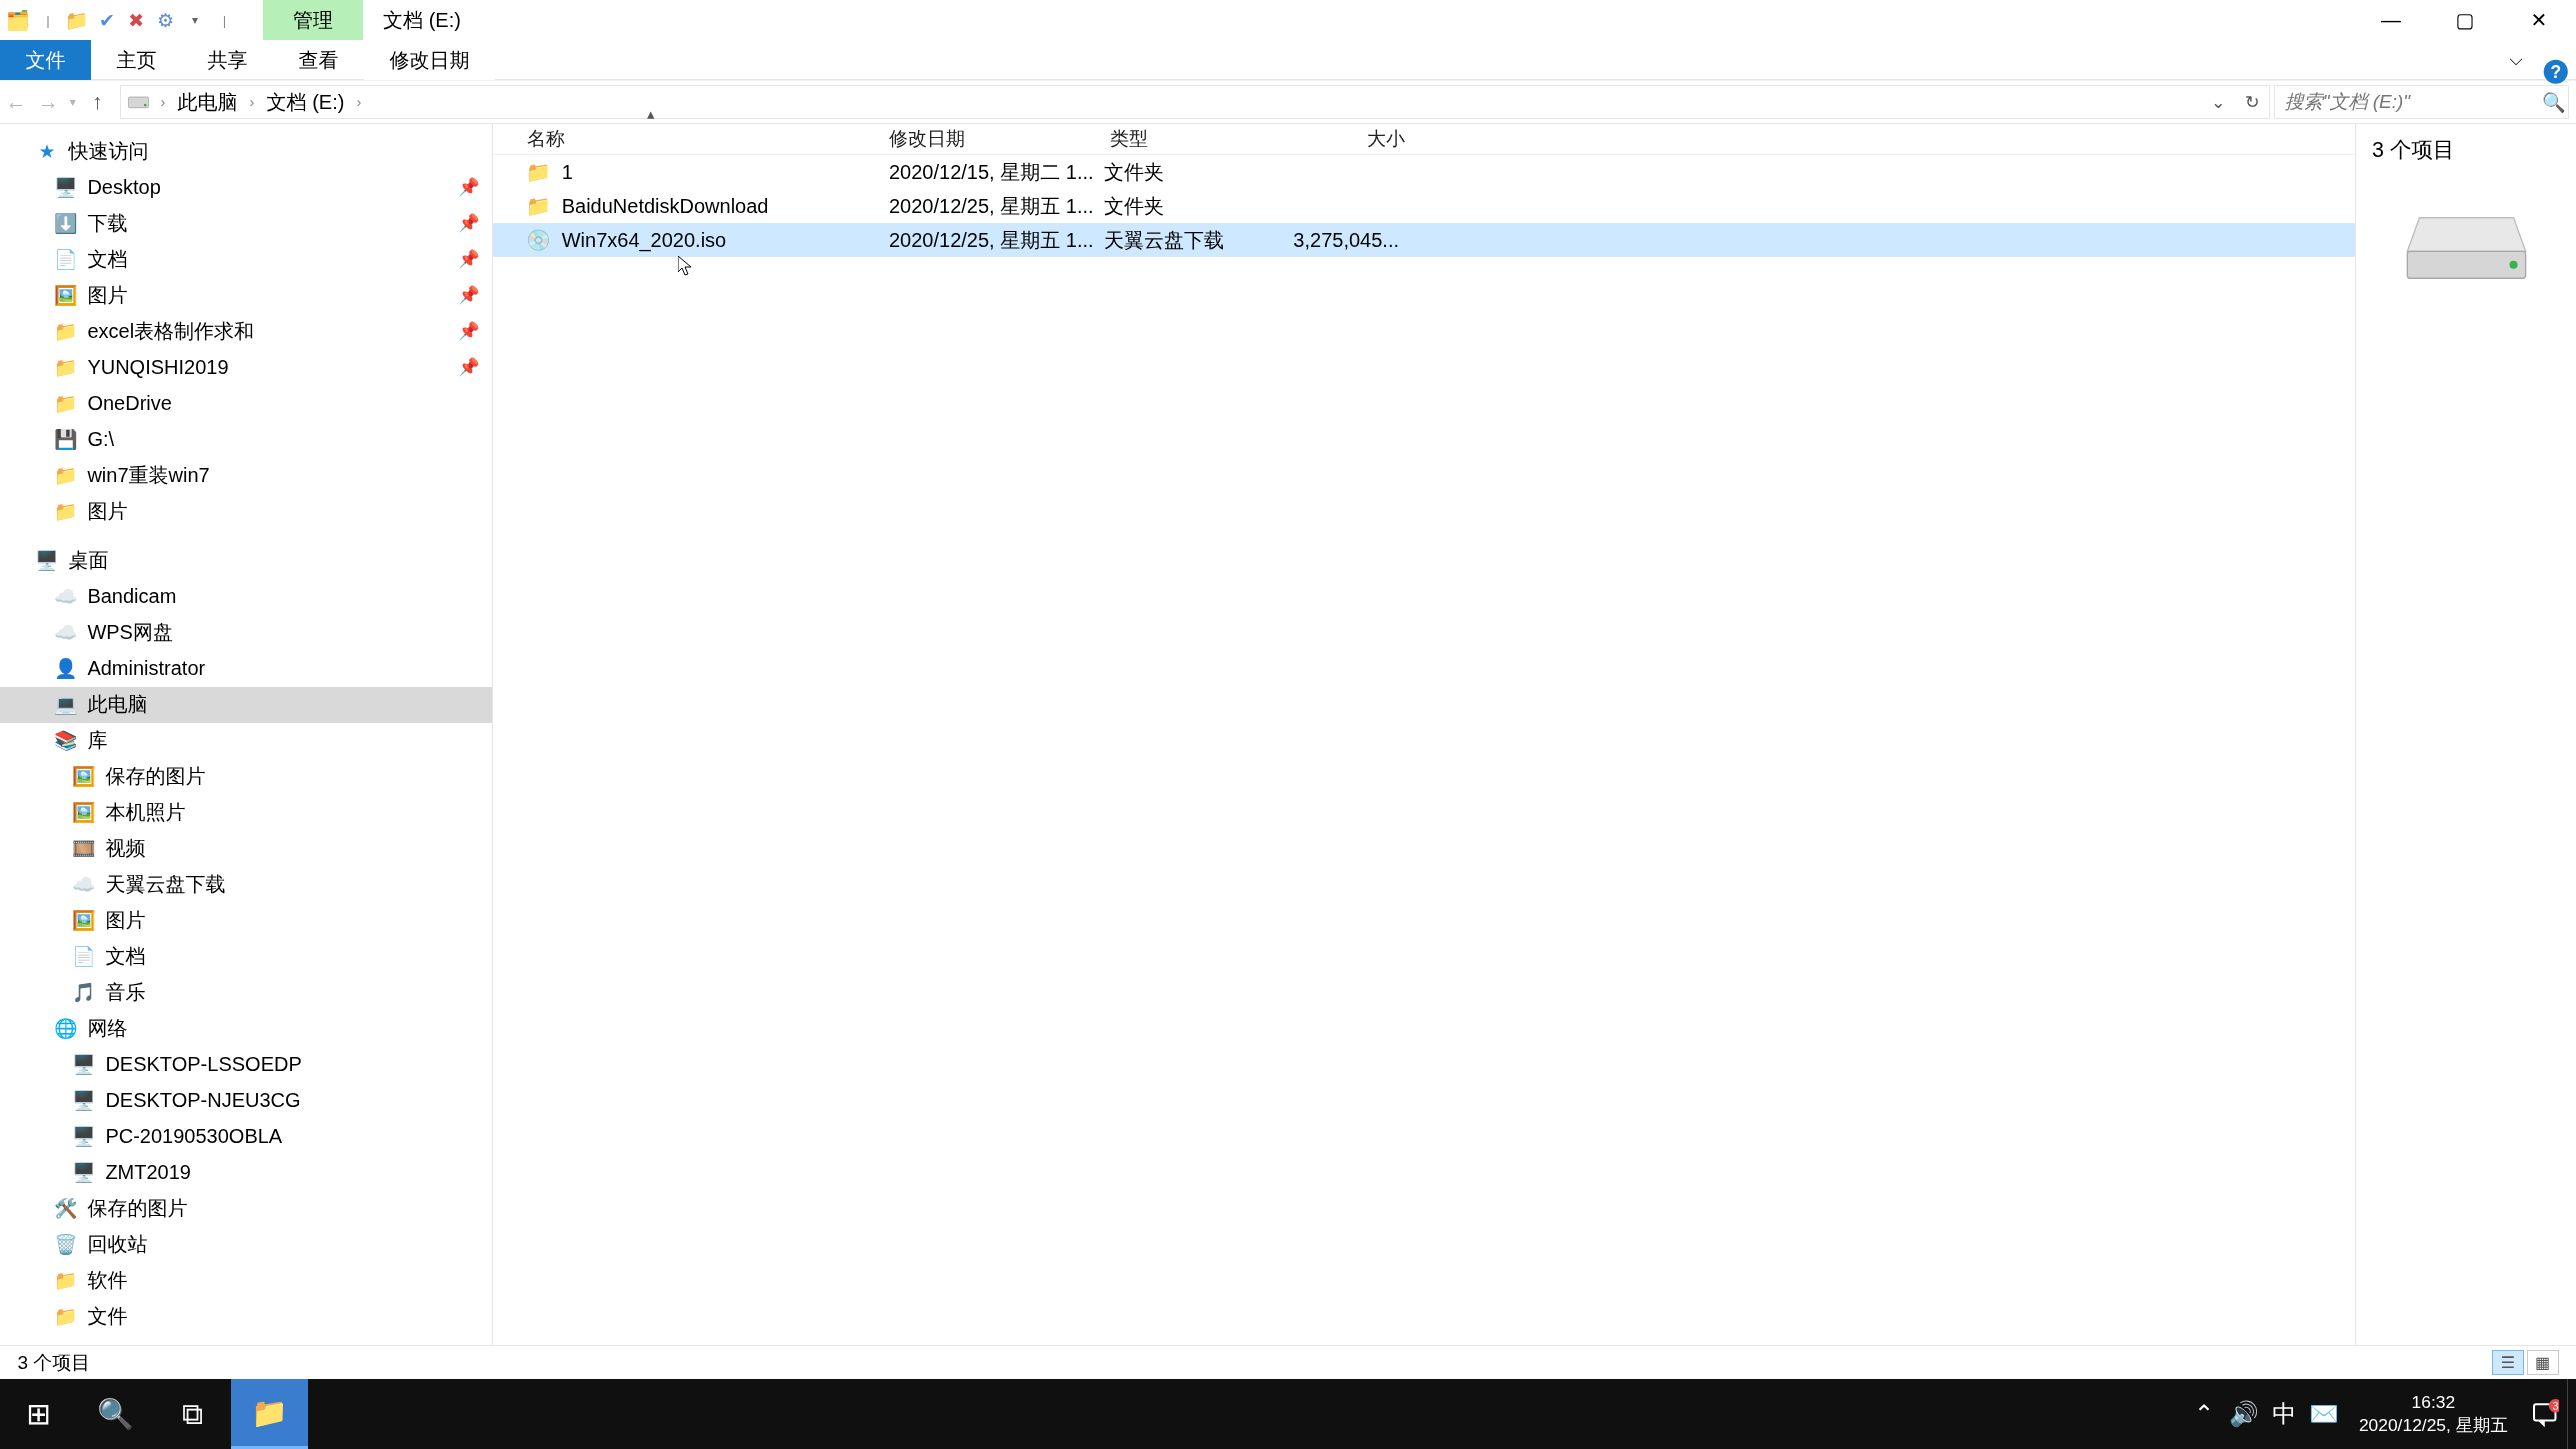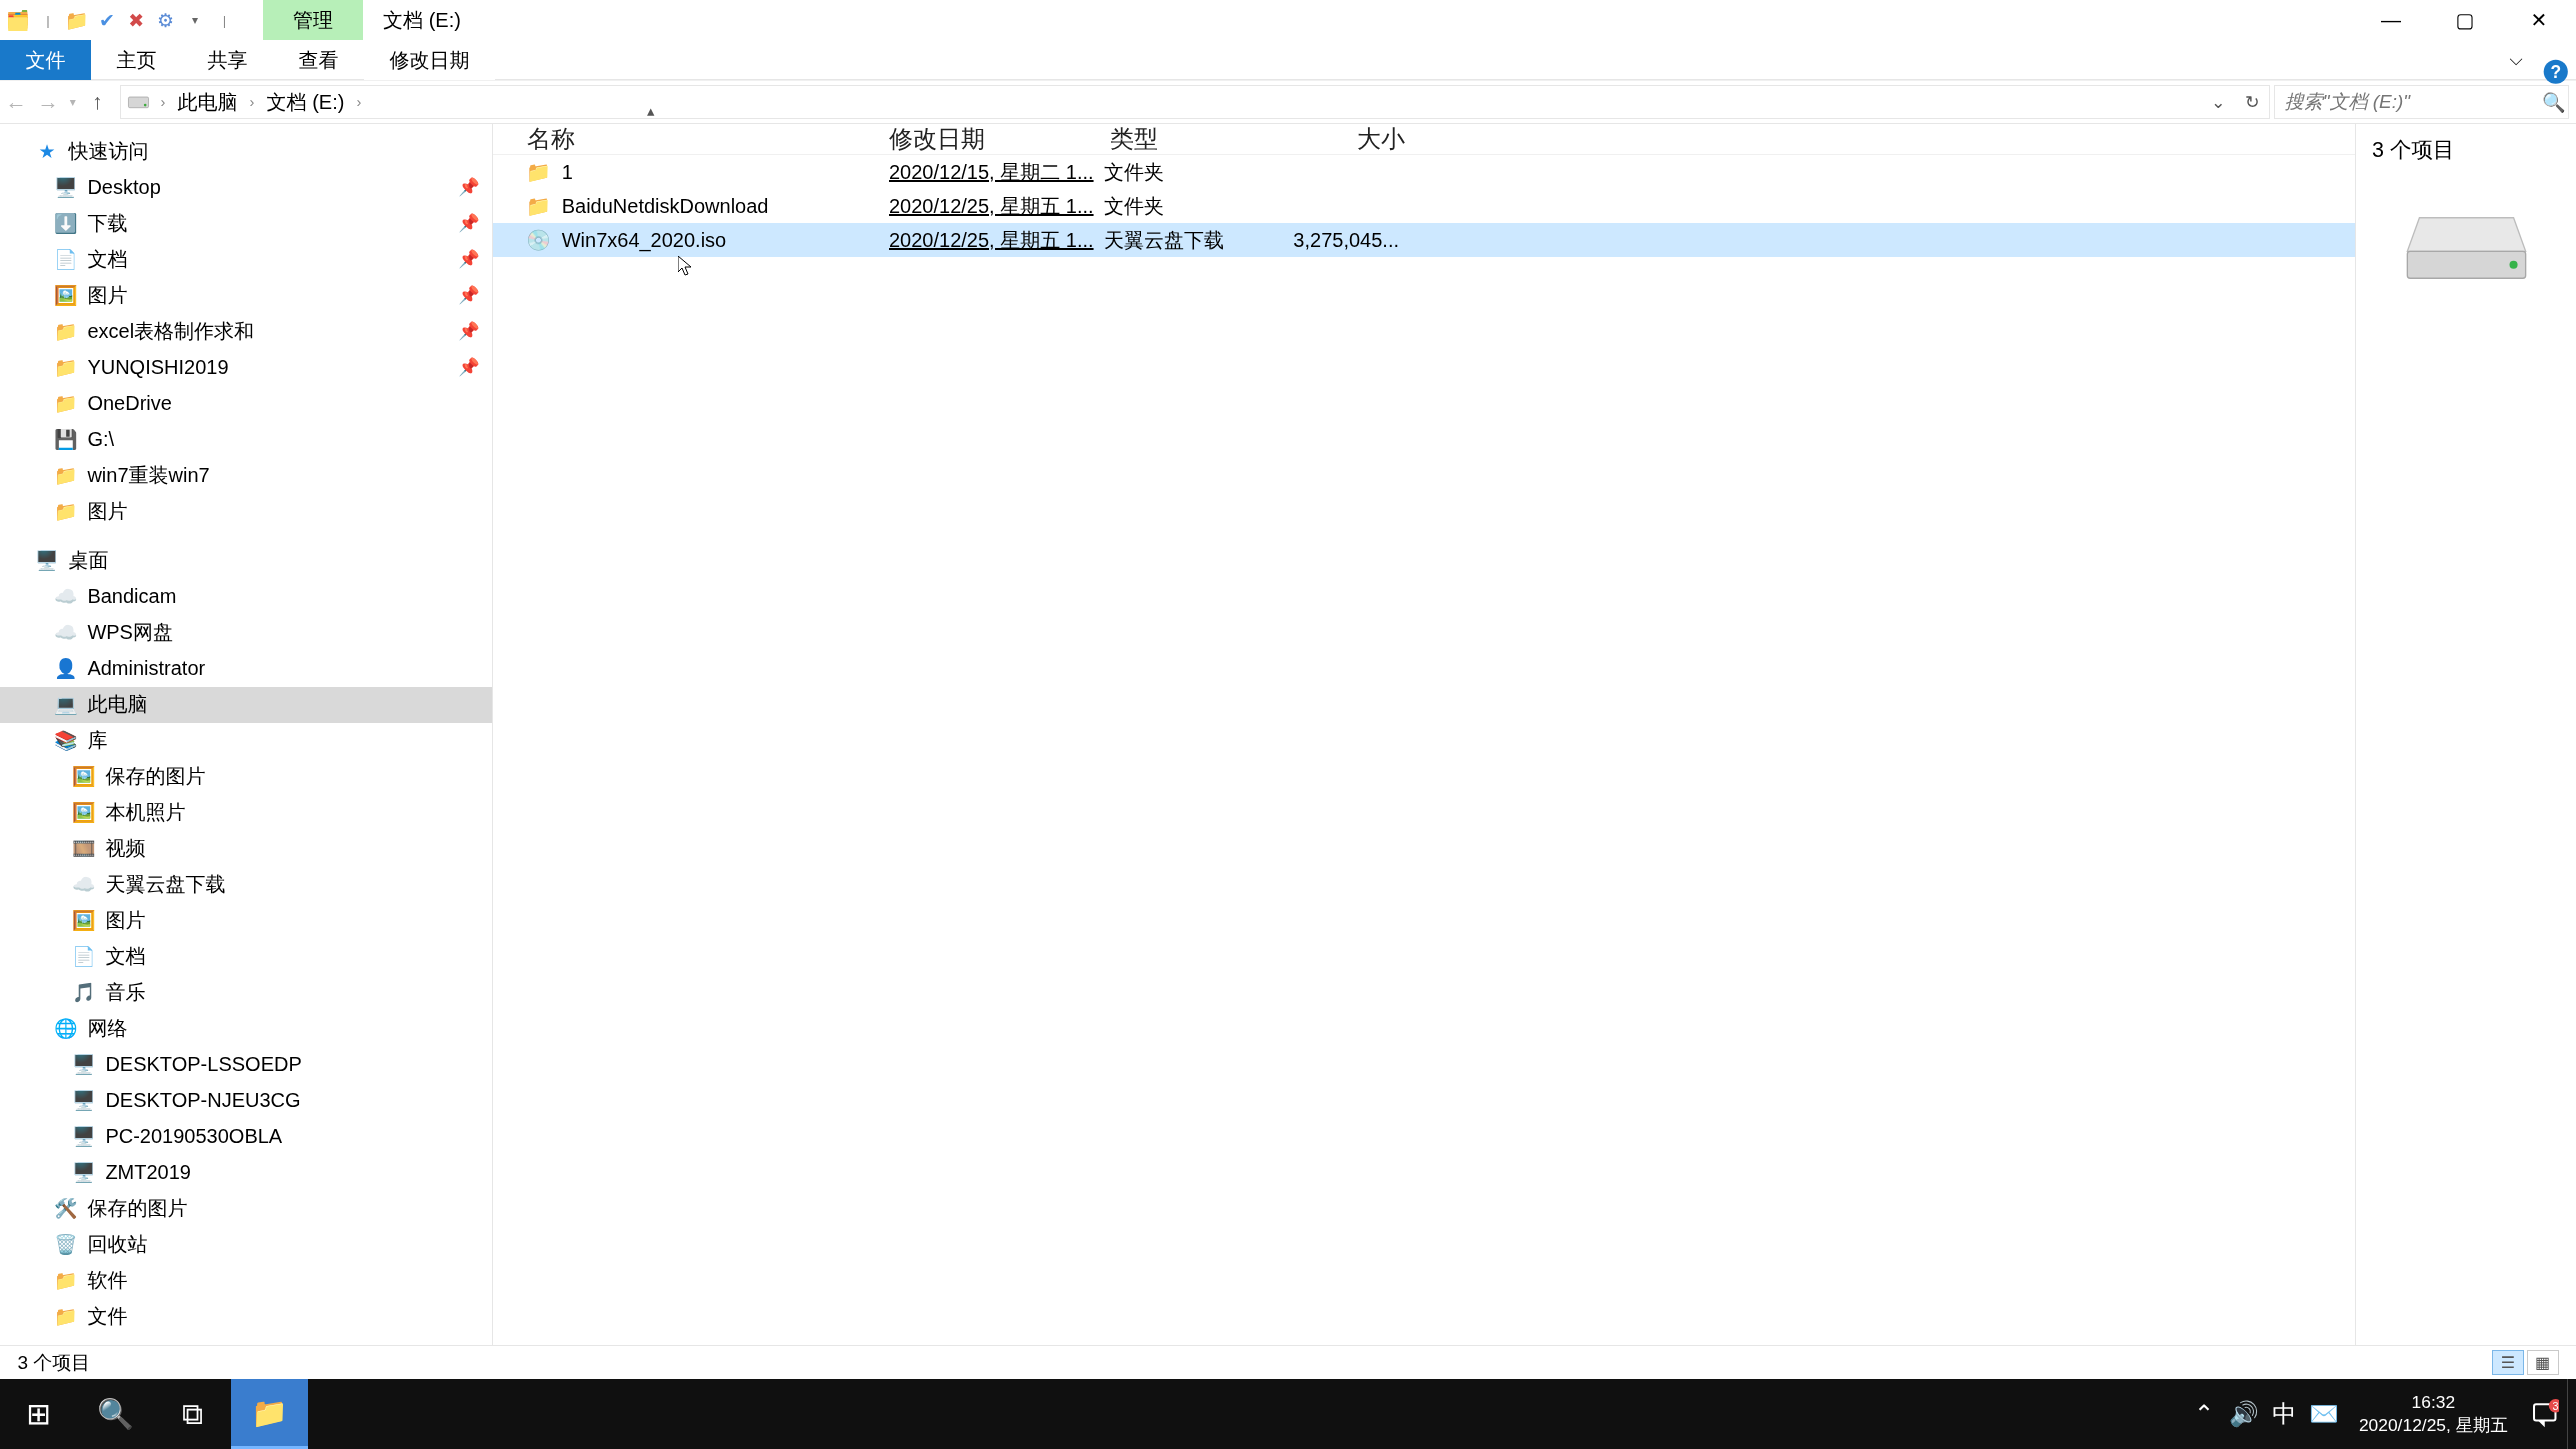--- a/index.html
+++ b/index.html
@@ -61,32 +61,32 @@
 .ic-wps{ color:#ff5b00;}
 .ic-user{ color:#e2b764;}
 .ic-pc{ color:#1d89e4;}
 .ic-lib{ color:#e2b764;}
 .ic-net{ color:#1d89e4;}
 .ic-panel{ color:#1d89e4;}
 .ic-recycle{ color:#e2b764;}
 
 
 .list{ flex:1; display:flex; flex-direction:column;}
-.list .cols{ height:31px; display:flex; align-items:center; font-size:24px; color:#222; border-bottom:0.7px solid #f0f0f0;}
+.list .cols{ height:31px; display:flex; align-items:center; font-size:19px; color:#222; border-bottom:0.7px solid #f0f0f0;}
 .list .col-name{ width:396px; padding-left:34px; display:flex; align-items:center;}
 .list .col-date{ width:215px;}
 .list .col-type{ width:181px;margin-left:6px;}
 .list .col-size{ width:114px; text-align:right;}
 .list .sort-up{ position:relative;}
 .list .sort-up::after{ content:'▴'; position:absolute; top:-21.5px; left:154px; font-size:14.8px; color:#555;}
 .list .row{ height:34px; display:flex; align-items:center; font-size:20px;}
 .list .row.selected{ background:#cde8ff;}
 .list .row .c-name{ width:396px; padding-left:34px; display:flex; align-items:center;}
 .list .row .c-name .ic{ width:24px; height:24px; display:flex; align-items:center; justify-content:center; margin-right:10.7px;}
-.list .row .c-date{ width:215px;text-decoration:underline;}
+.list .row .c-date{ width:215px;}
 .list .row .c-type{ width:181px;}
 .list .row .c-size{ width:114px; text-align:right;}
 
 
 .preview{ width:221px; border-left:1.3px solid #e6e6e6; padding-top:10.7px; text-align:center;}
 .preview .p-title{ font-size:21.5px; padding:0 0 47px 16px; text-align:left;}
 .preview .drive-render{ display:flex; justify-content:center;}
 
 
 .statusbar{ height:34px; border-top:1.3px solid #e6e6e6; display:flex; align-items:center; font-size:19px; padding:0 17.4px;}

